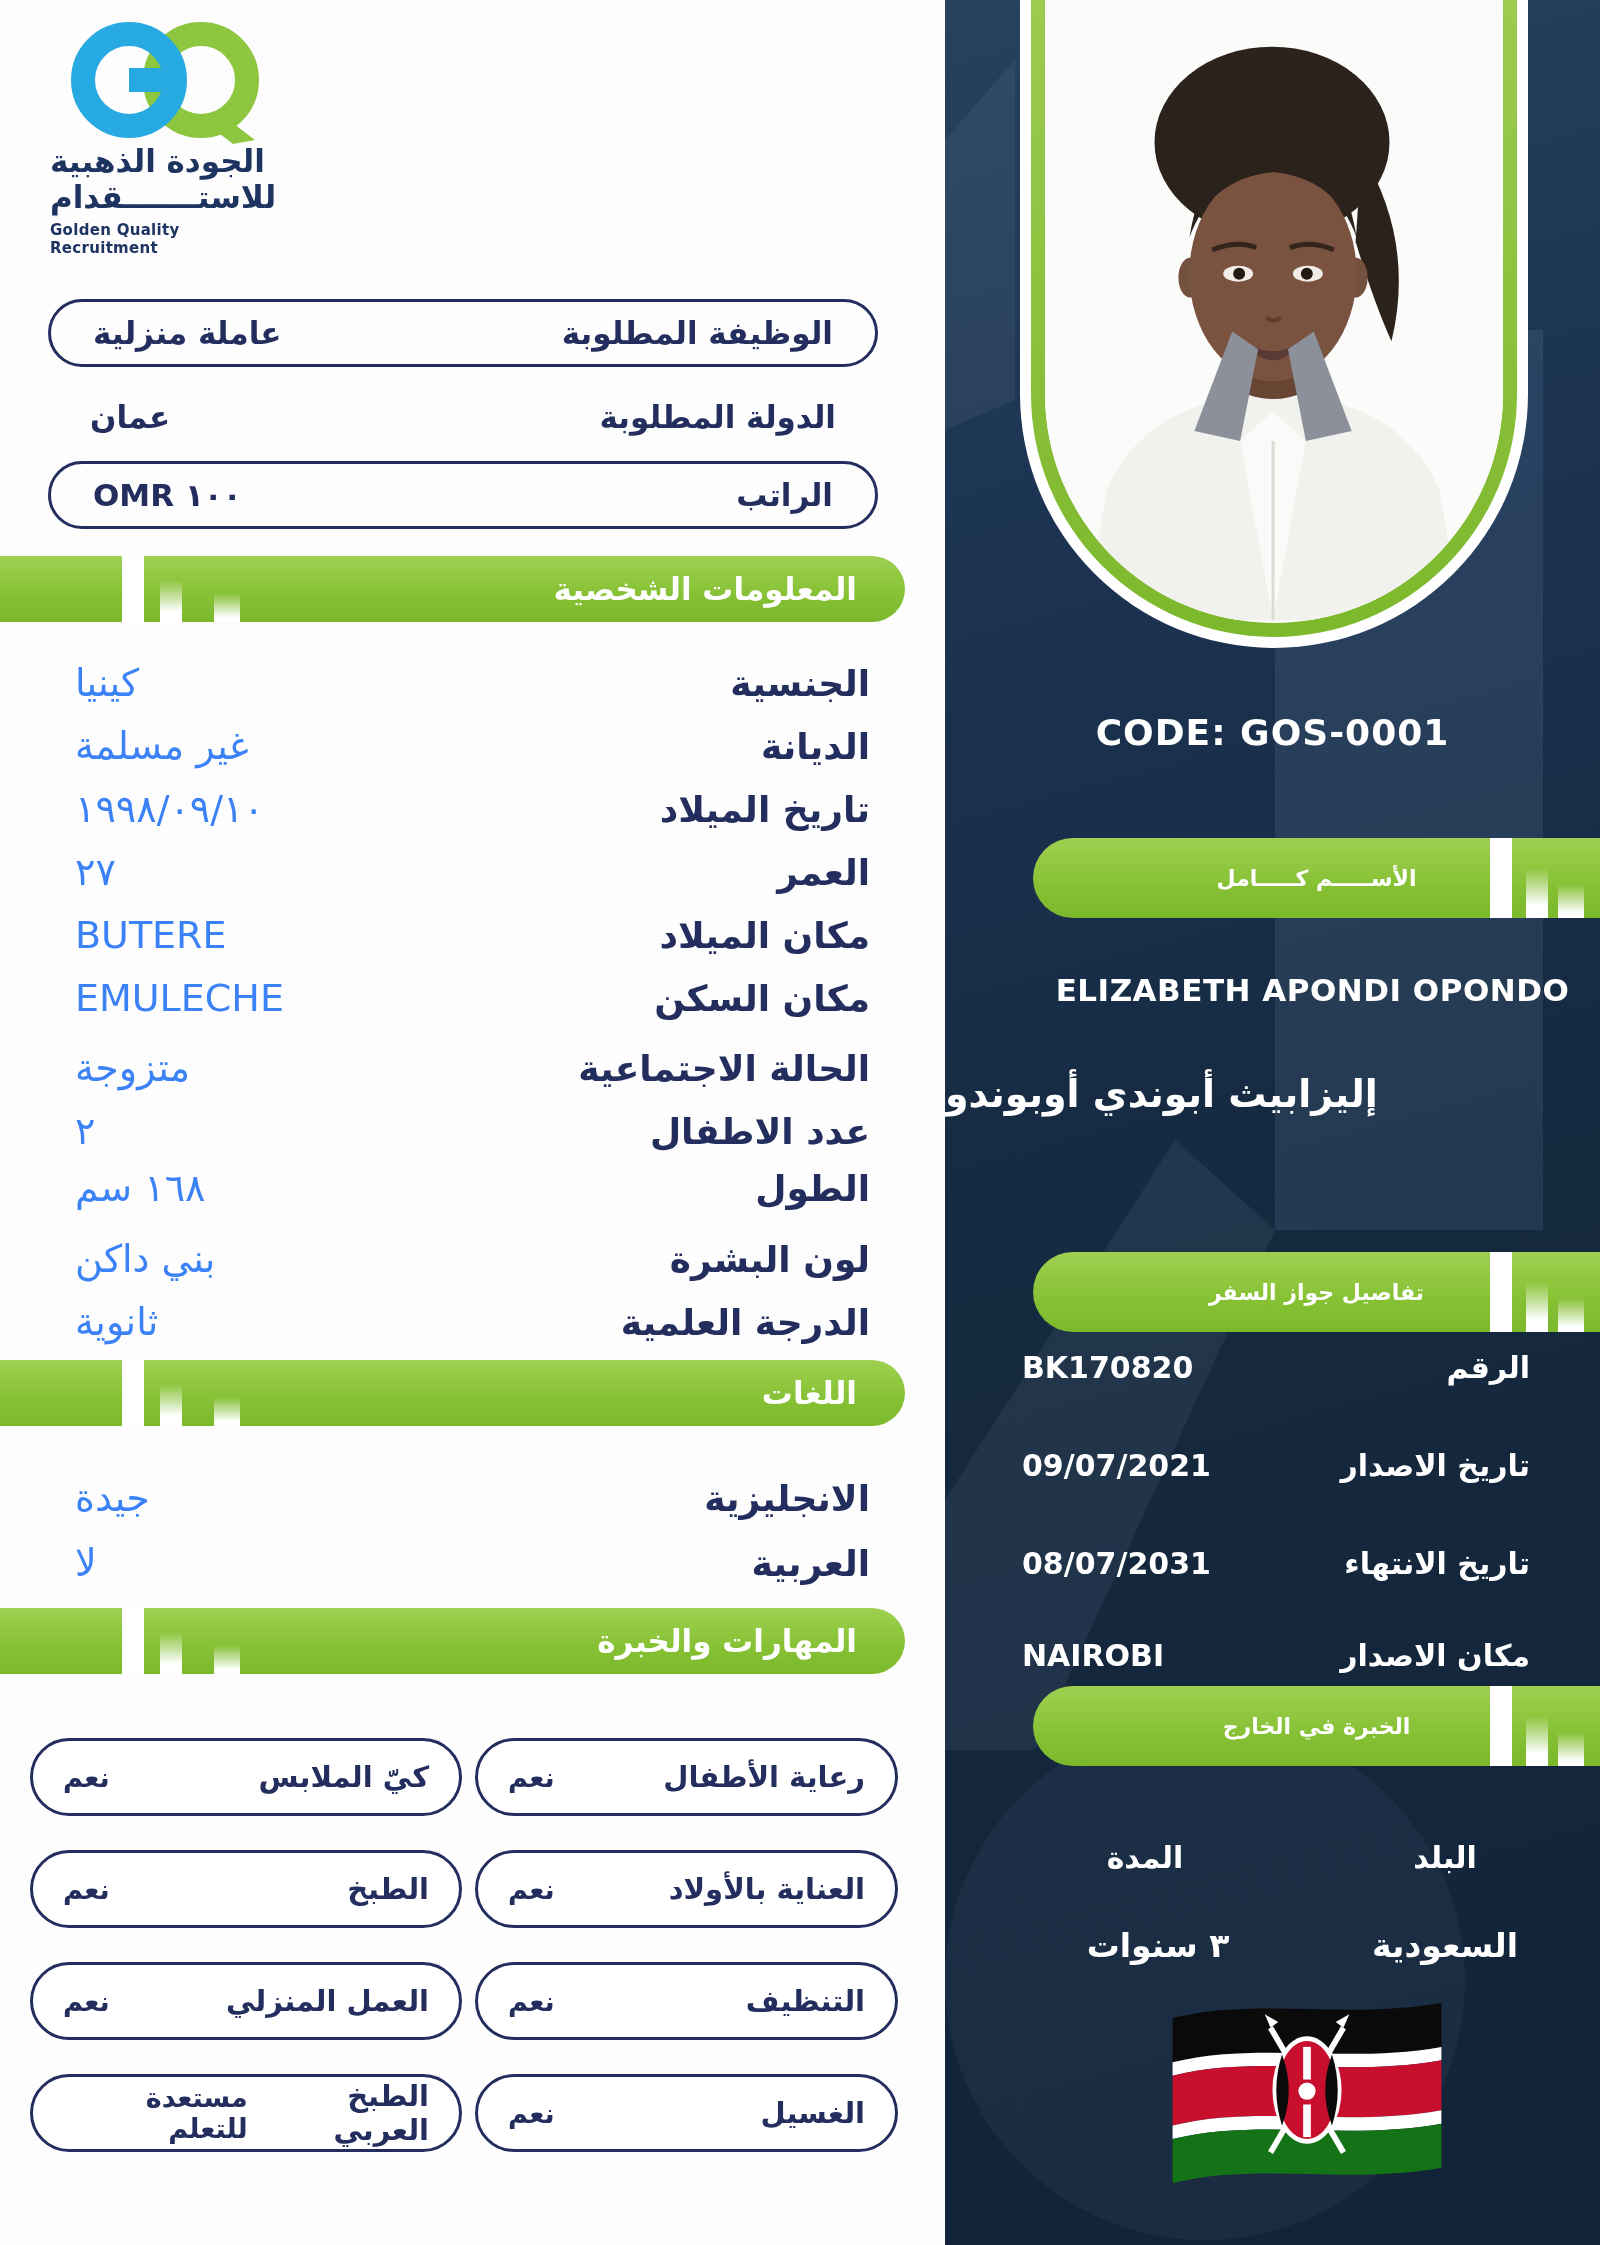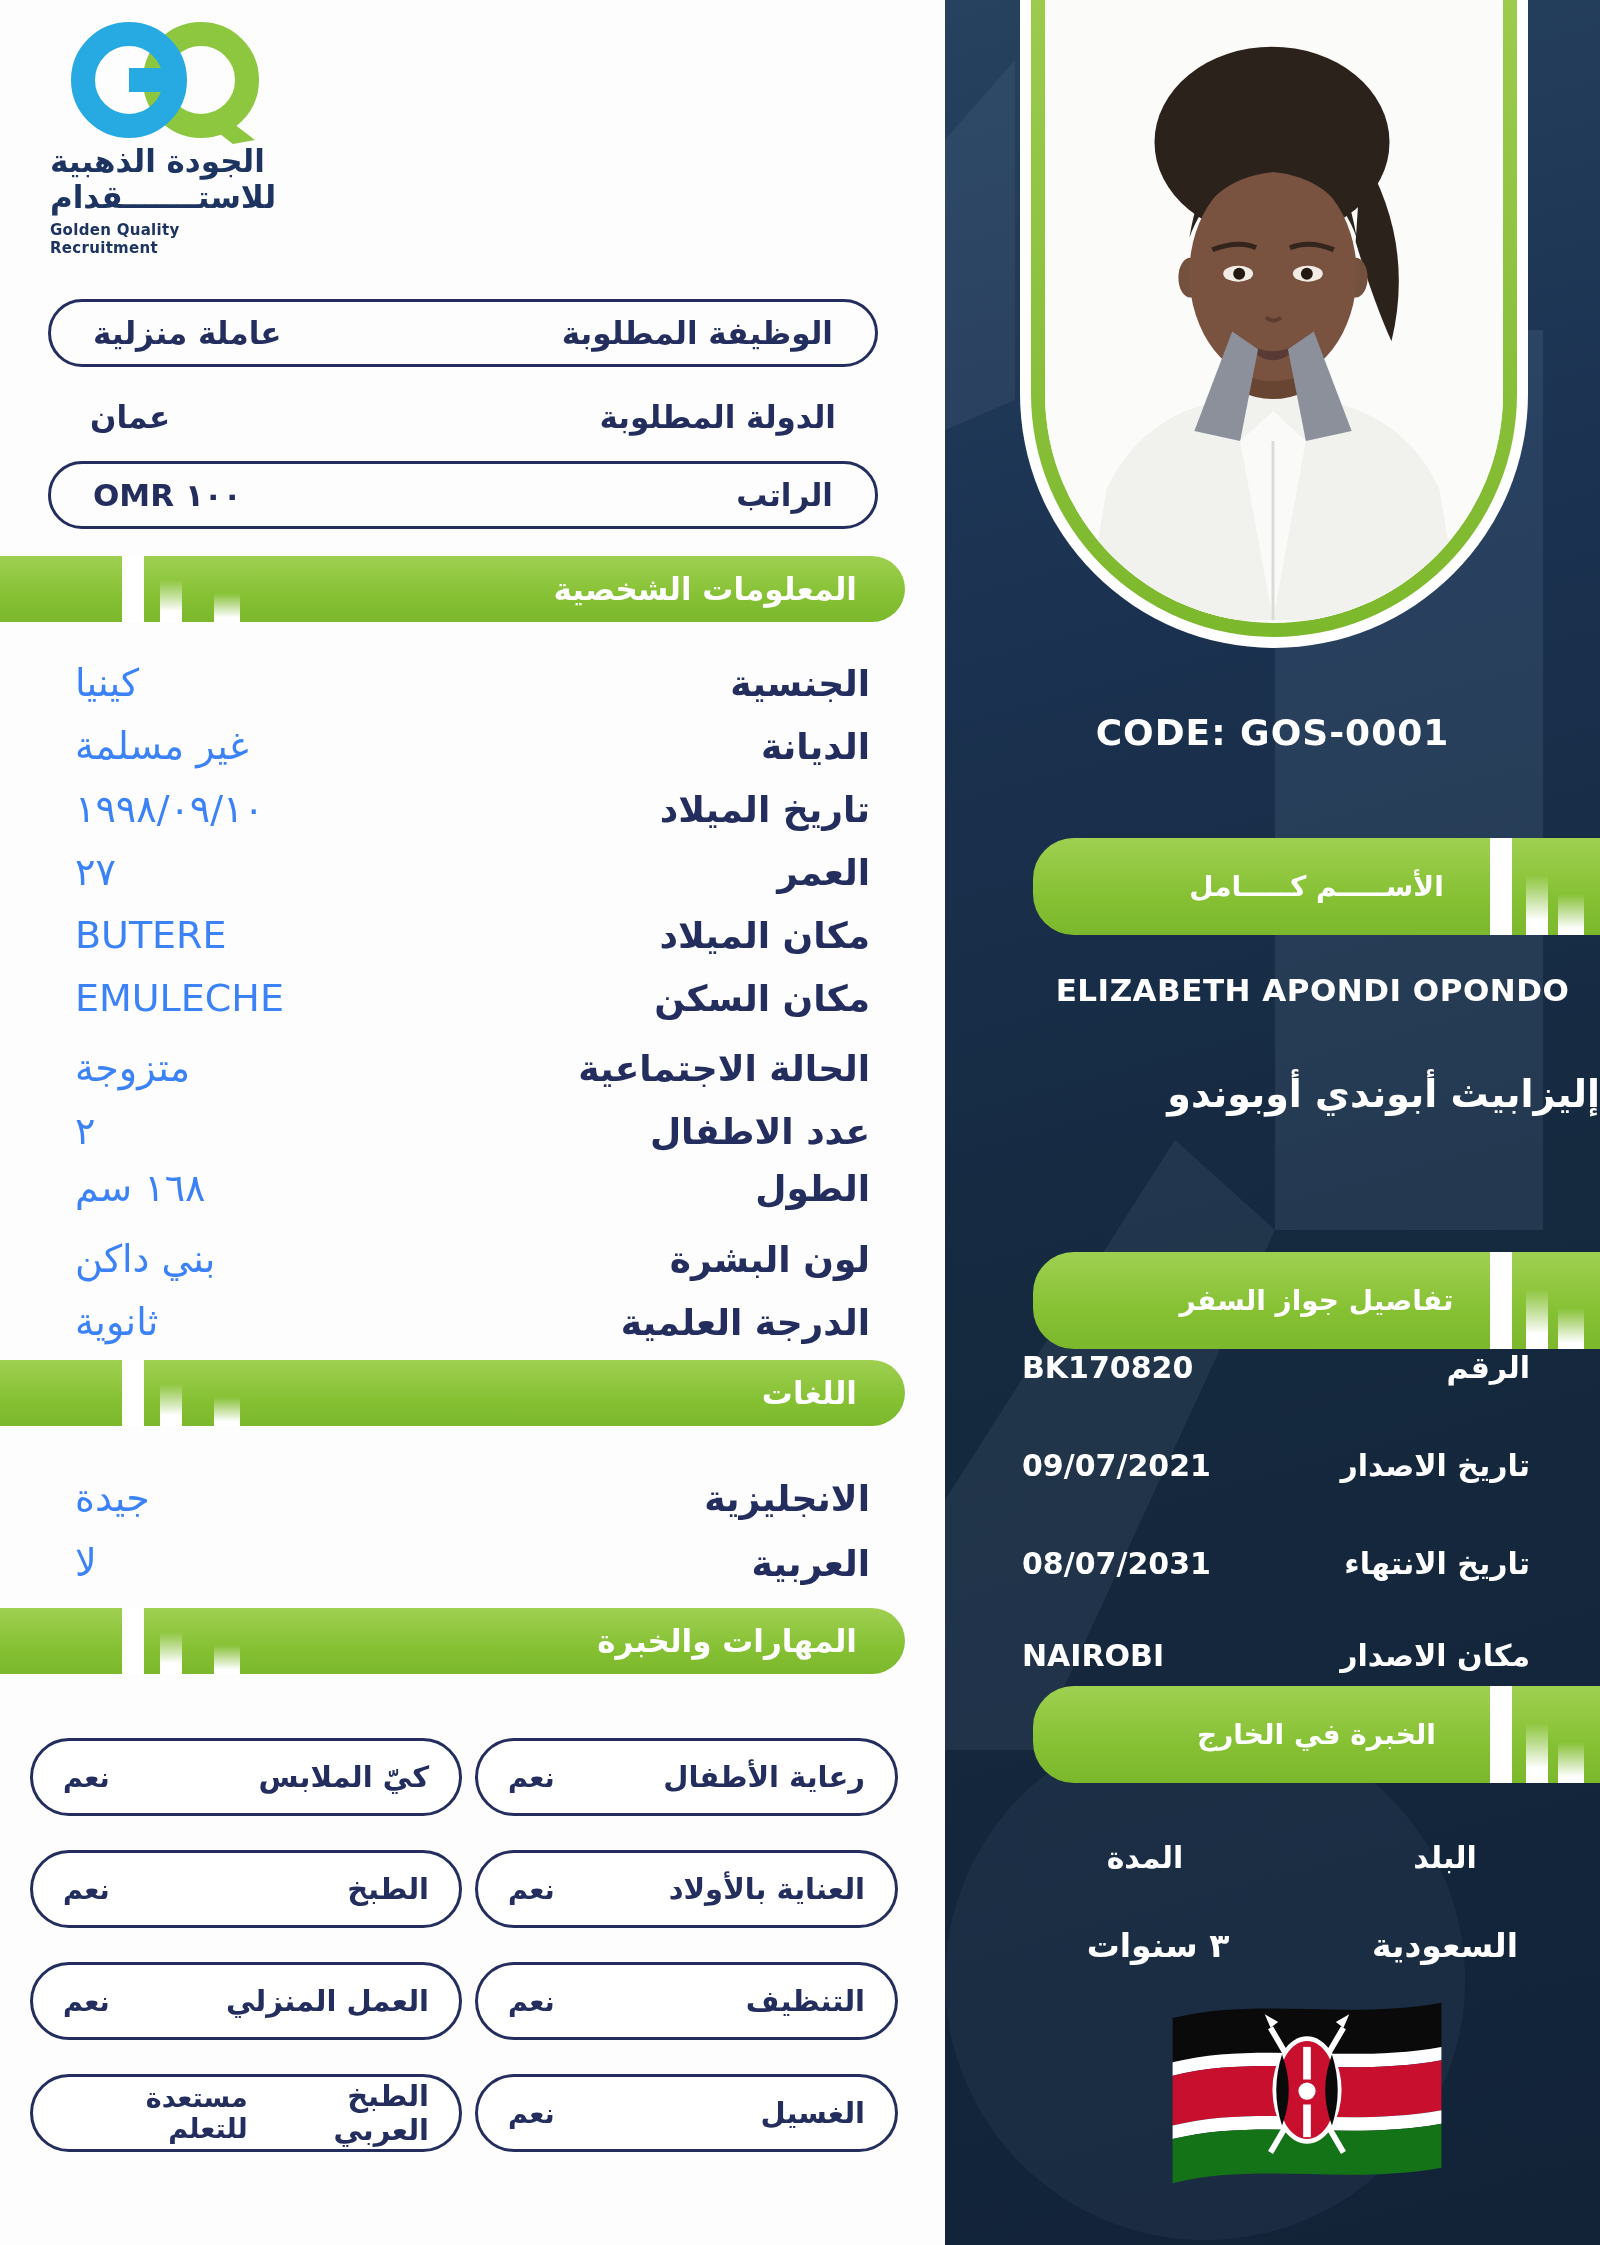--- a/index.html
+++ b/index.html
@@ -12,31 +12,31 @@
   
   .photo-frame{position:absolute;left:75px;top:0;width:508px;height:648px;background:#ffffff;
                border-radius:0 0 254px 254px;padding:0 11px 11px;box-sizing:border-box;}
   .photo-green{width:100%;height:100%;background:linear-gradient(180deg,#9ccb4e,#7cb82c);
                border-radius:0 0 243px 243px;padding:0 14px 14px;box-sizing:border-box;}
   .photo-inner{width:100%;height:100%;background:#fbfbfa;border-radius:0 0 229px 229px;overflow:hidden;}
   .photo-inner svg{display:block;width:100%;height:100%;}
   .code{position:absolute;left:0;top:712px;width:655px;text-align:center;color:#ffffff;
         font-size:36px;font-weight:bold;letter-spacing:1px;}
   
-  .bar-r{position:absolute;left:88px;right:0;height:97px;
+  .bar-r{position:absolute;left:88px;right:0;height:80px;
          background:linear-gradient(180deg,#9fd051,#86c134 60%,#7cb82c);
          border-radius:41px 0 0 41px;display:flex;align-items:center;justify-content:center;
-         color:#fff;font-size:28px;font-weight:bold;}
+         color:#fff;font-size:22px;font-weight:bold;}
   .bar-r .stripes i{position:absolute;top:0;bottom:0;}
   .stripe-full{background:#fff;}
   .stripe-grad{background:linear-gradient(180deg,rgba(255,255,255,0),#fff 75%);}
   .stripe-low{background:linear-gradient(180deg,rgba(255,255,255,0),#fff 85%);}
   .name-en{position:absolute;left:0;top:972px;width:735px;text-align:center;color:#fff;
            font-size:31px;font-weight:bold;letter-spacing:.5px;}
-  .name-ar{position:absolute;left:0;top:1072px;width:655px;text-align:right;color:#fff;
+  .name-ar{position:absolute;left:0;top:1072px;width:655px;text-align:left;color:#fff;
            font-size:38px;font-weight:bold;}
   .prow{position:absolute;left:77px;width:508px;height:44px;display:flex;direction:rtl;
         justify-content:space-between;align-items:center;color:#fff;}
   .prow .plabel{font-size:30px;font-weight:bold;}
   .prow .pvalue{font-size:30px;font-weight:bold;direction:ltr;}
   .exp-cell{position:absolute;width:230px;text-align:center;color:#fff;font-weight:bold;}
   .flag{position:absolute;left:218px;top:1988px;width:288px;height:208px;}
   
   .logo{position:absolute;left:50px;top:16px;width:238px;text-align:left;}
   .logo svg{display:block;margin:0 auto;}

